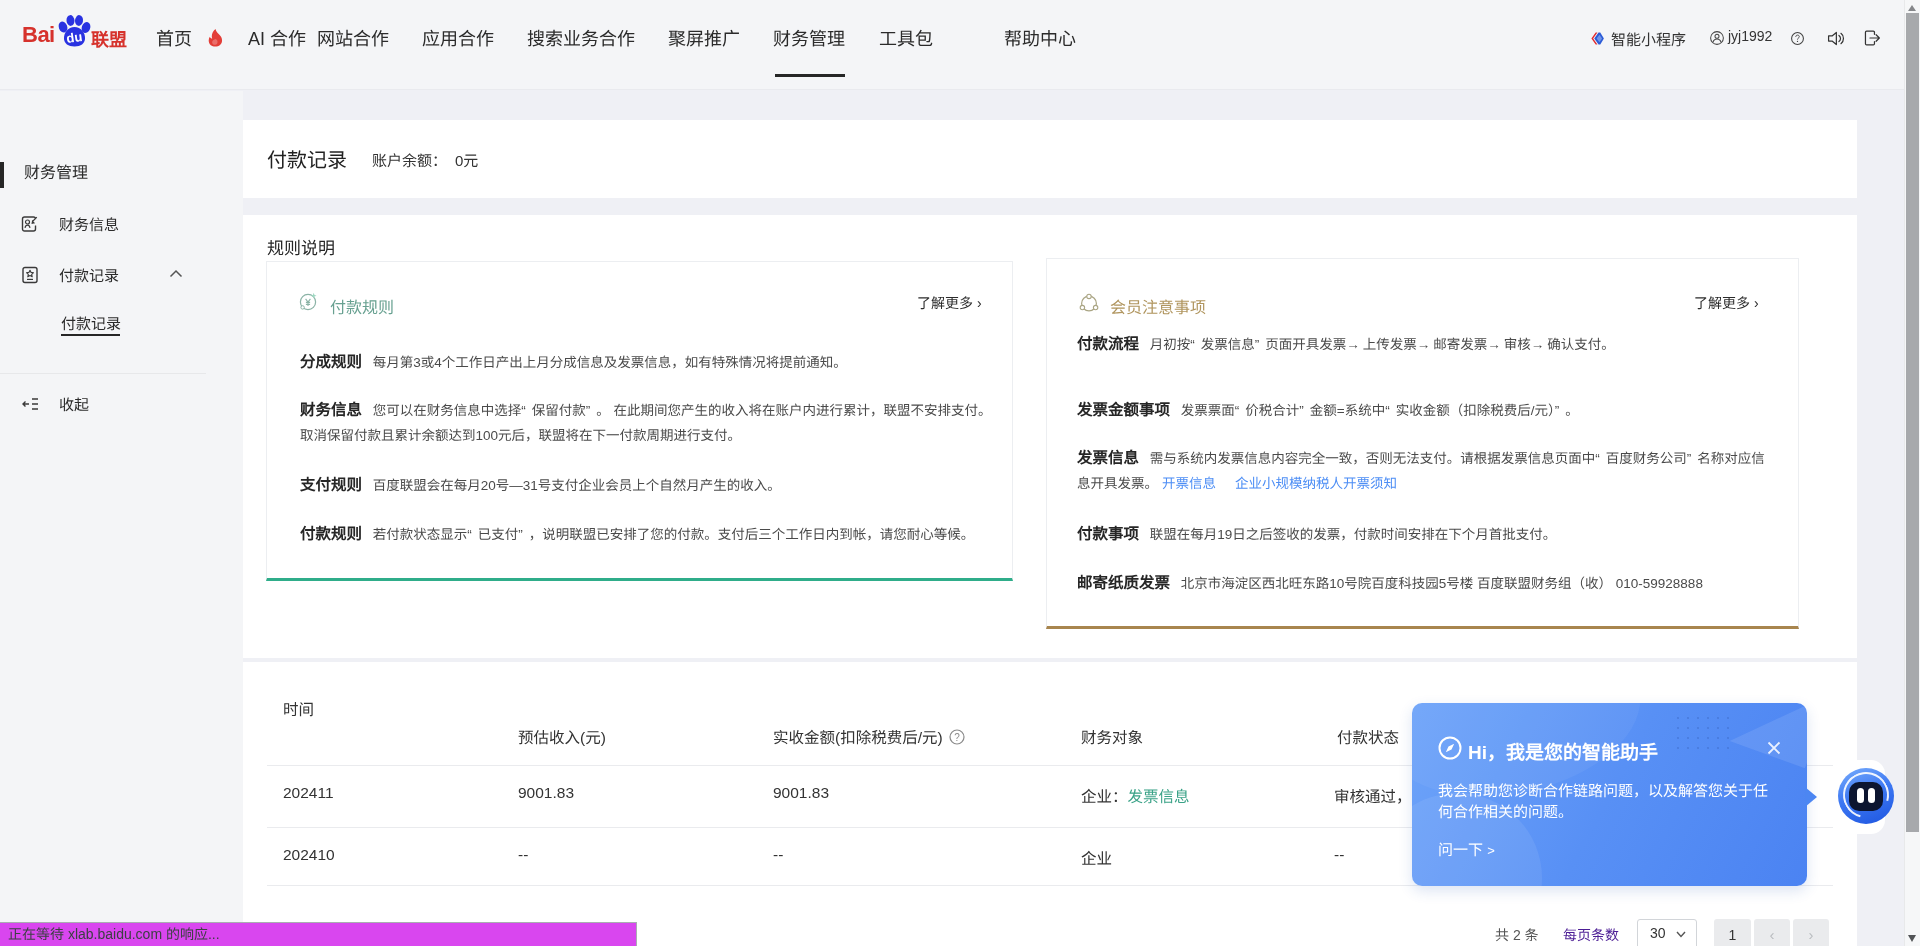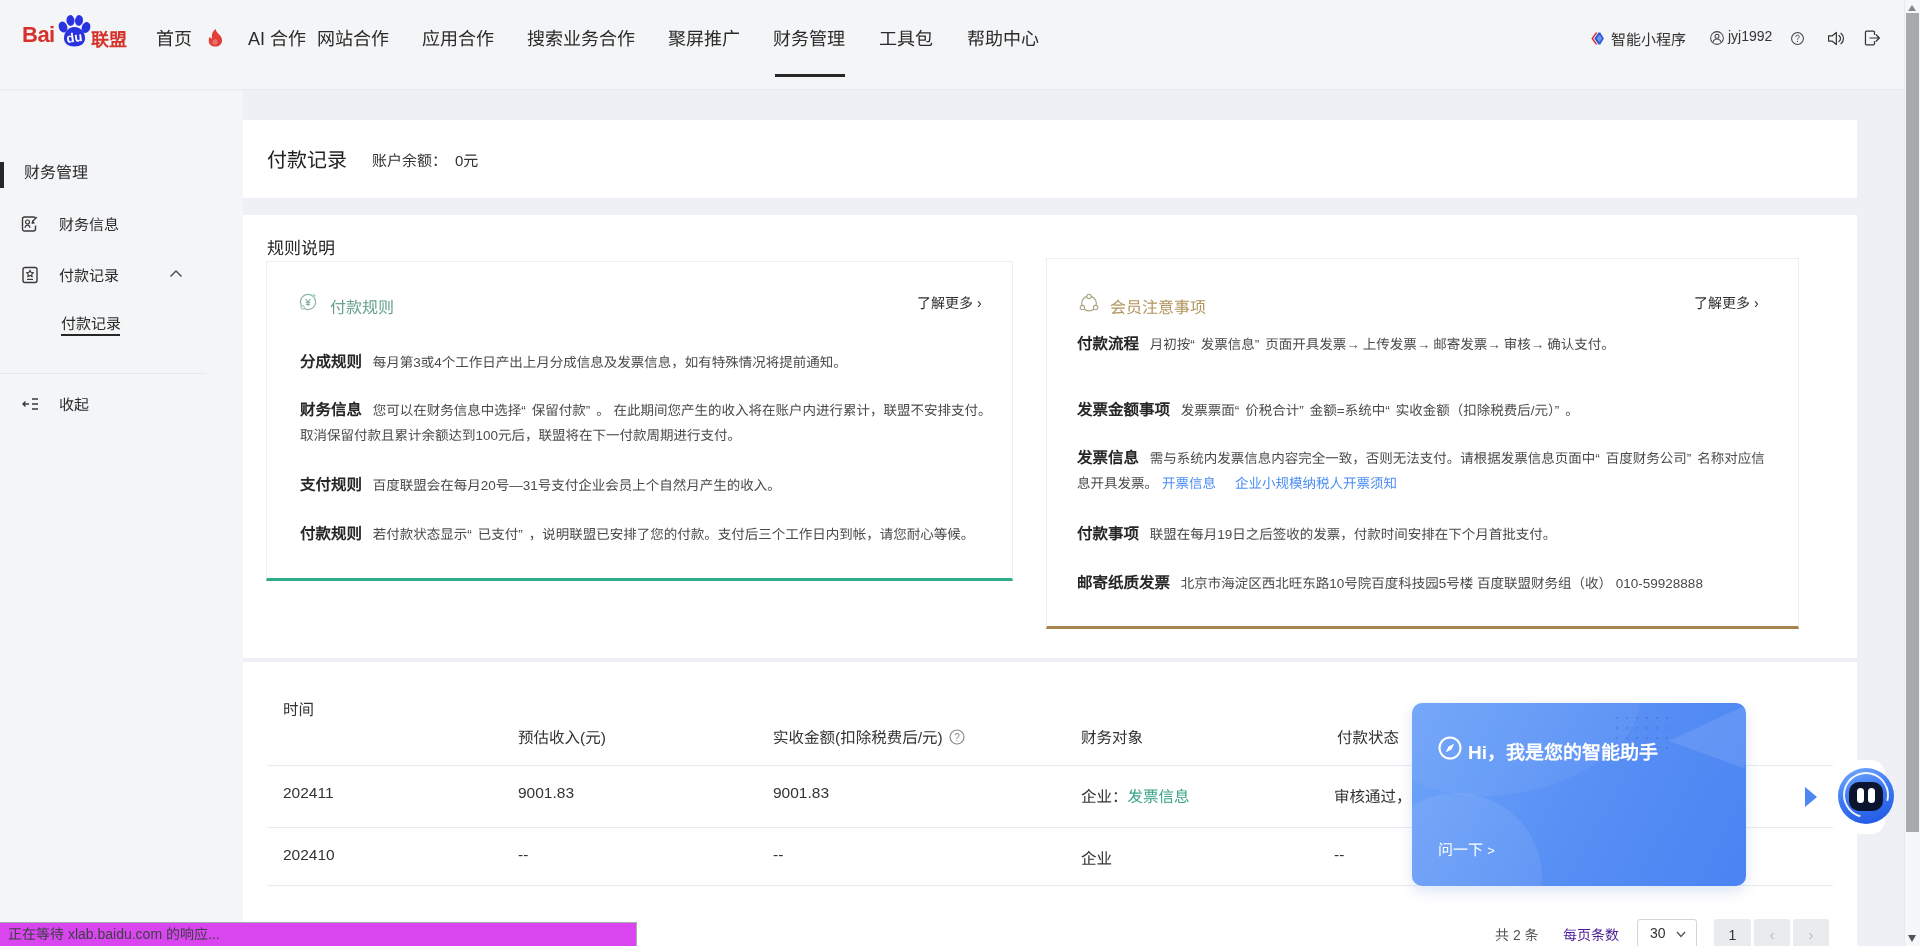--- a/index.html
+++ b/index.html
@@ -51,21 +51,21 @@
       <path d="M7.5 0 C8 3 10.5 4.5 12.5 7 C14.5 9.6 14.8 13.5 12 16 C9.8 18 5.2 18.2 2.8 16.2 C0.2 14 0.2 10.2 1.8 7.8 C2.2 9 3.2 9.6 4.2 9.6 C3 6.5 4.5 2 7.5 0 Z" fill="#e33e38"></path>
       <path d="M7.8 10 C9.3 11 10 12.5 9.3 14.2 C8.6 15.8 6.3 16.2 5 15.2 C3.8 14.2 3.9 12.3 5 11.3 C5.8 10.6 7 10.6 7.8 10 Z" fill="#fff" opacity="0.25"></path>
     </svg>
   <span class="nav" style="left:232px;margin-left:16px;">AI 合作</span>
   <span class="nav" style="left:317px;">网站合作</span>
   <span class="nav" style="left:422px;">应用合作</span>
   <span class="nav" style="left:527px;">搜索业务合作</span>
   <span class="nav" style="left:668px;">聚屏推广</span>
   <span class="nav" style="left:773px;">财务管理</span>
   <span class="nav" style="left:879px;">工具包</span>
-  <span class="nav" style="left:967px;text-align:center;">帮助中心</span>
+  <span class="nav" style="left:1004px;text-align:center;">帮助中心</span>
   <div id="navline"></div>
   <svg class="abs" style="left:1590px;top:31px;" width="15" height="15" viewBox="0 0 19 19">
     <path d="M7.2 2 L1.8 9.5 L7.2 17 L9.4 17 L4 9.5 L9.4 2 Z" fill="#e0292e"></path>
     <path d="M10.8 2 L5.4 9.5 L10.8 17 L13 17 L17.6 9.5 L13 2 Z" fill="#2b5bd7"></path>
     <path d="M11.9 4.6 L8.4 9.5 L11.9 14.4 L15.3 9.5 Z" fill="#6f94e8"></path>
   </svg>
   <span class="hright" style="left:1611px;top:28px;">智能小程序</span>
   <svg class="abs" style="left:1710px;top:31px;" width="14" height="14" viewBox="0 0 18 18">
       <circle cx="9" cy="9" r="8.2" fill="none" stroke="#444" stroke-width="1.3"></circle>
       <circle cx="9" cy="6.8" r="2.6" fill="none" stroke="#444" stroke-width="1.3"></circle>
@@ -185,33 +185,34 @@
 <span class="tcell" style="left:1563px;top:924px;font-size:14px;color:#4c1d95;">每页条数</span>
 <div class="abs" style="left:1637px;top:919px;width:60px;height:32px;background:#fff;border:1px solid #d2d5d9;border-radius:3px;"></div>
 <span class="tcell" style="left:1650px;top:925px;font-size:14px;">30</span>
 <svg class="abs" style="left:1676px;top:931px;" width="10" height="7" viewBox="0 0 10 7">
     <path d="M1 1 L5 5.5 L9 1" fill="none" stroke="#555" stroke-width="1.4"></path>
   </svg>
 <div class="pgbox" style="left:1714px;width:37px;color:#333;">1</div>
 <div class="pgbox" style="left:1754px;width:36px;color:#b9bcbf;font-size:15px;">‹</div>
 <div class="pgbox" style="left:1793px;width:36px;color:#b9bcbf;font-size:15px;">›</div>
 
-<div id="popup" style="position:absolute;left:1412px;top:703px;width:334px;height:183px;border-radius:10px;background:linear-gradient(118deg,#6ea4f9 0%,#5890f5 50%,#4b83f2 100%);overflow:hidden;box-shadow:0 5px 14px rgba(40,90,180,.16);">
+<div id="popup" style="position:absolute;left:1412px;top:703px;width:395px;height:183px;border-radius:10px;background:linear-gradient(118deg,#6ea4f9 0%,#5890f5 50%,#4b83f2 100%);overflow:hidden;box-shadow:0 5px 14px rgba(40,90,180,.16);">
   <div style="position:absolute;left:-40px;top:90px;width:170px;height:170px;border-radius:50%;background:rgba(255,255,255,.08);"></div>
     <div style="position:absolute;left:-30px;top:-60px;width:260px;height:150px;border-radius:50%;background:rgba(255,255,255,.05);transform:rotate(-12deg);"></div>
   <div style="position:absolute;right:-14px;top:-26px;width:0;height:0;border-left:80px solid transparent;border-bottom:80px solid rgba(255,255,255,.10);transform:rotate(20deg);"></div>
   <div style="position:absolute;right:70px;top:10px;width:64px;height:42px;background:radial-gradient(circle,rgba(25,55,135,.18) 1.2px,transparent 1.4px);background-size:10px 10px;"></div>
   <svg style="position:absolute;left:26px;top:33px;" width="24" height="24" viewBox="0 0 24 24">
       <circle cx="12" cy="12" r="10.5" fill="none" stroke="#fff" stroke-width="2"></circle>
       <path d="M16.2 7.8 L13.5 13.5 L7.8 16.2 L10.5 10.5 Z" fill="#fff"></path>
     </svg>
   <span style="position:absolute;left:56px;top:34px;font-size:19px;font-weight:bold;color:#fff;">Hi，我是您的智能助手</span>
   <svg style="position:absolute;left:354px;top:37px;" width="16" height="16" viewBox="0 0 16 16">
       <path d="M2.5 2.5 L13.5 13.5 M13.5 2.5 L2.5 13.5" stroke="#eaf1ff" stroke-width="1.8"></path>
     </svg>
+  <div style="position:absolute;left:26px;top:77px;font-size:15px;line-height:21px;color:#fff;white-space:nowrap;">我会帮助您诊断合作链路问题，以及解答您关于任<br>何合作相关的问题。</div>
   <div style="position:absolute;left:26px;top:135px;font-size:15px;color:#fff;">问一下 <span style="font-size:13px;">&gt;</span></div>
 </div>
 <div style="position:absolute;left:1805px;top:787px;width:0;height:0;border-top:10px solid transparent;border-bottom:10px solid transparent;border-left:12px solid #4c86f2;"></div>
 
 <div style="position:absolute;left:1834px;top:760px;width:51px;height:74px;background:#fff;border-radius:14px;"></div>
 <div id="robot" style="position:absolute;left:1838px;top:768px;width:56px;height:56px;border-radius:50%;background:linear-gradient(160deg,#78adfc 0%,#3e79f3 45%,#1d55e0 100%);">
   <div style="position:absolute;left:5px;top:4px;width:46px;height:46px;border-radius:50%;border:2.5px solid rgba(255,255,255,.9);border-bottom-color:transparent;transform:rotate(-30deg);"></div>
   <div style="position:absolute;left:11px;top:14px;width:34px;height:29px;background:#0c1530;border-radius:10px;"></div>
   <div style="position:absolute;left:19px;top:20px;width:7px;height:15px;background:#fff;border-radius:3.5px;"></div>
   <div style="position:absolute;left:30px;top:20px;width:7px;height:15px;background:#fff;border-radius:3.5px;"></div>

